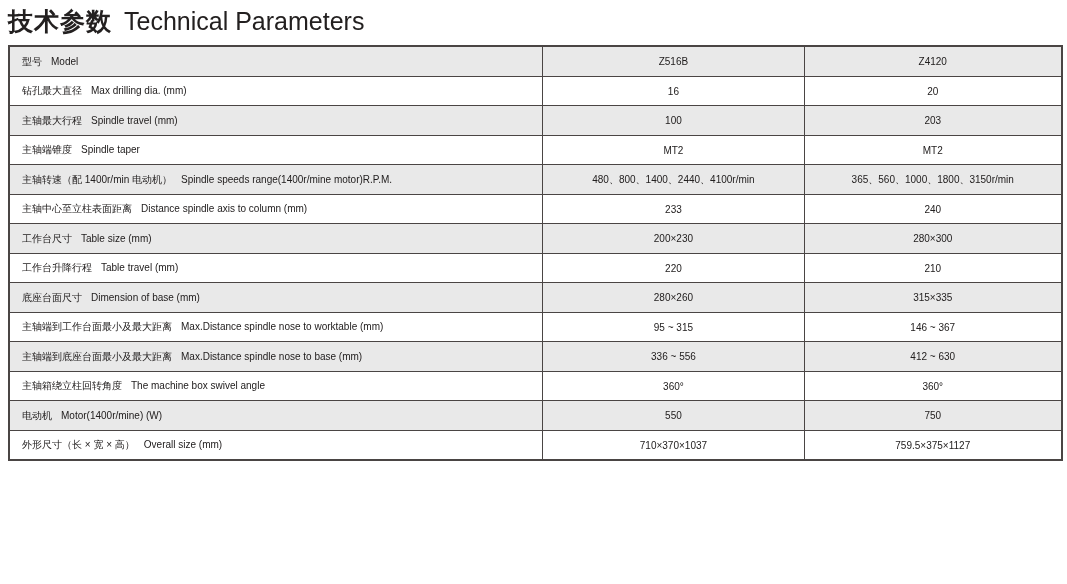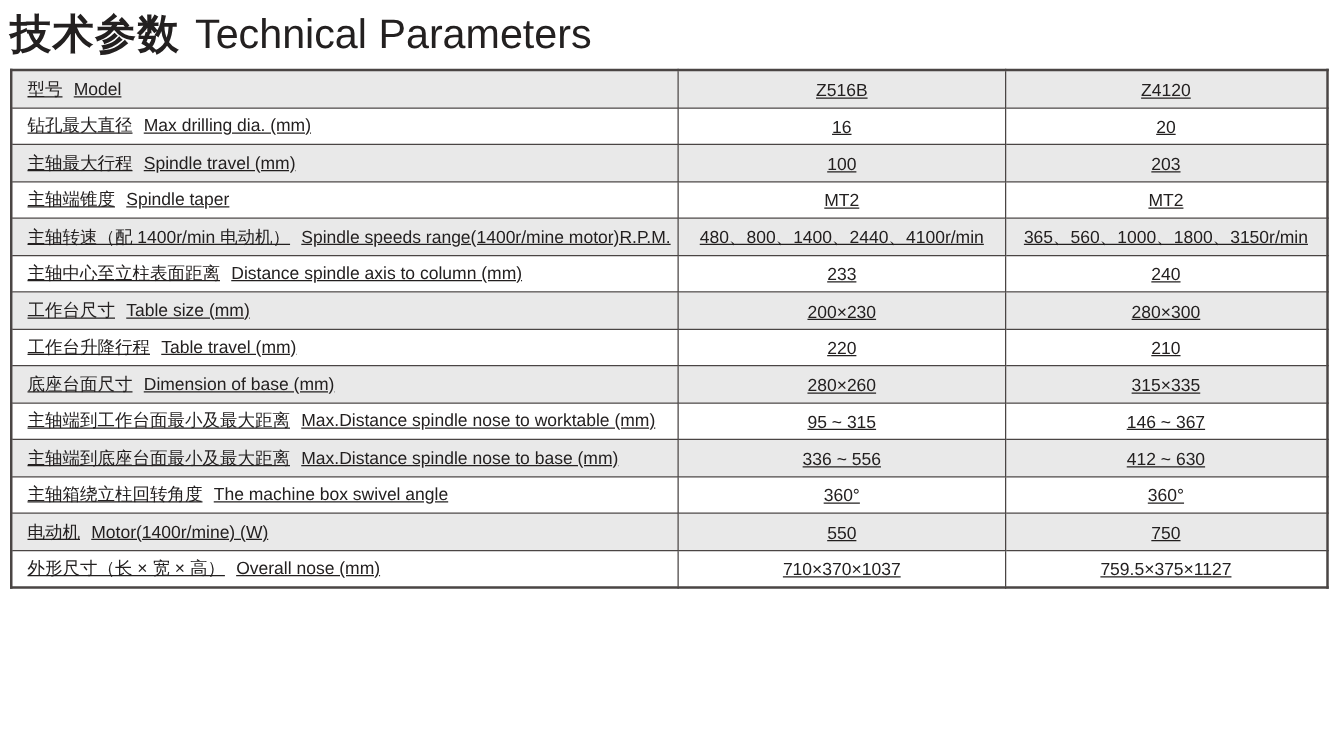--- a/index.html
+++ b/index.html
@@ -12,21 +12,21 @@
     color: #232020;
     overflow: hidden;
   }
   .page {
     width: 1067px;
     height: 584px;
     box-sizing: border-box;
   }
   .title {
     margin: 6px 0 8px 8px;
-    font-size: 33px;
+    font-size: 25px;
     line-height: 1.25;
     white-space: nowrap;
   }
   .title .cn {
     font-weight: bold;
     letter-spacing: 1px;
   }
   .title .en {
     margin-left: 12px;
     font-weight: normal;
@@ -37,27 +37,26 @@
     margin-left: 8px;
     width: 1055px;
     border: 2px solid #4a4544;
   }
   col.c-spec  { width: 50.7%; }
   col.c-val1  { width: 24.8%; }
   col.c-val2  { width: 24.5%; }
   td {
     border: 1px solid #4a4544;
     height: 28.5px;
-    font-size: 14px;
+    font-size: 10px;
     padding: 0;
     white-space: nowrap;
     overflow: hidden;
     background: #ffffff;
     vertical-align: middle;
-    text-decoration: underline;
   }
   td.spec {
     text-align: left;
     padding-left: 12px;
   }
   td.val {
     text-align: center;
   }
   tr.alt td { background: #e9e9e9; }
   .en-label { margin-left: 9px; }
@@ -179,21 +178,21 @@
   <tr class="alt">
     <td class="spec">
       <span>电动机</span><span class="en-label">Motor(1400r/mine) (W)</span>
     </td>
     <td class="val">550</td>
     <td class="val">750</td>
   </tr>
 
   <tr>
     <td class="spec">
-      <span>外形尺寸（长 × 宽 × 高）</span><span class="en-label">Overall nose (mm)</span>
+      <span>外形尺寸（长 × 宽 × 高）</span><span class="en-label">Overall size (mm)</span>
     </td>
     <td class="val">710×370×1037</td>
     <td class="val">759.5×375×1127</td>
   </tr>
 
 </tbody>
   </table>
 
 </div>
 

